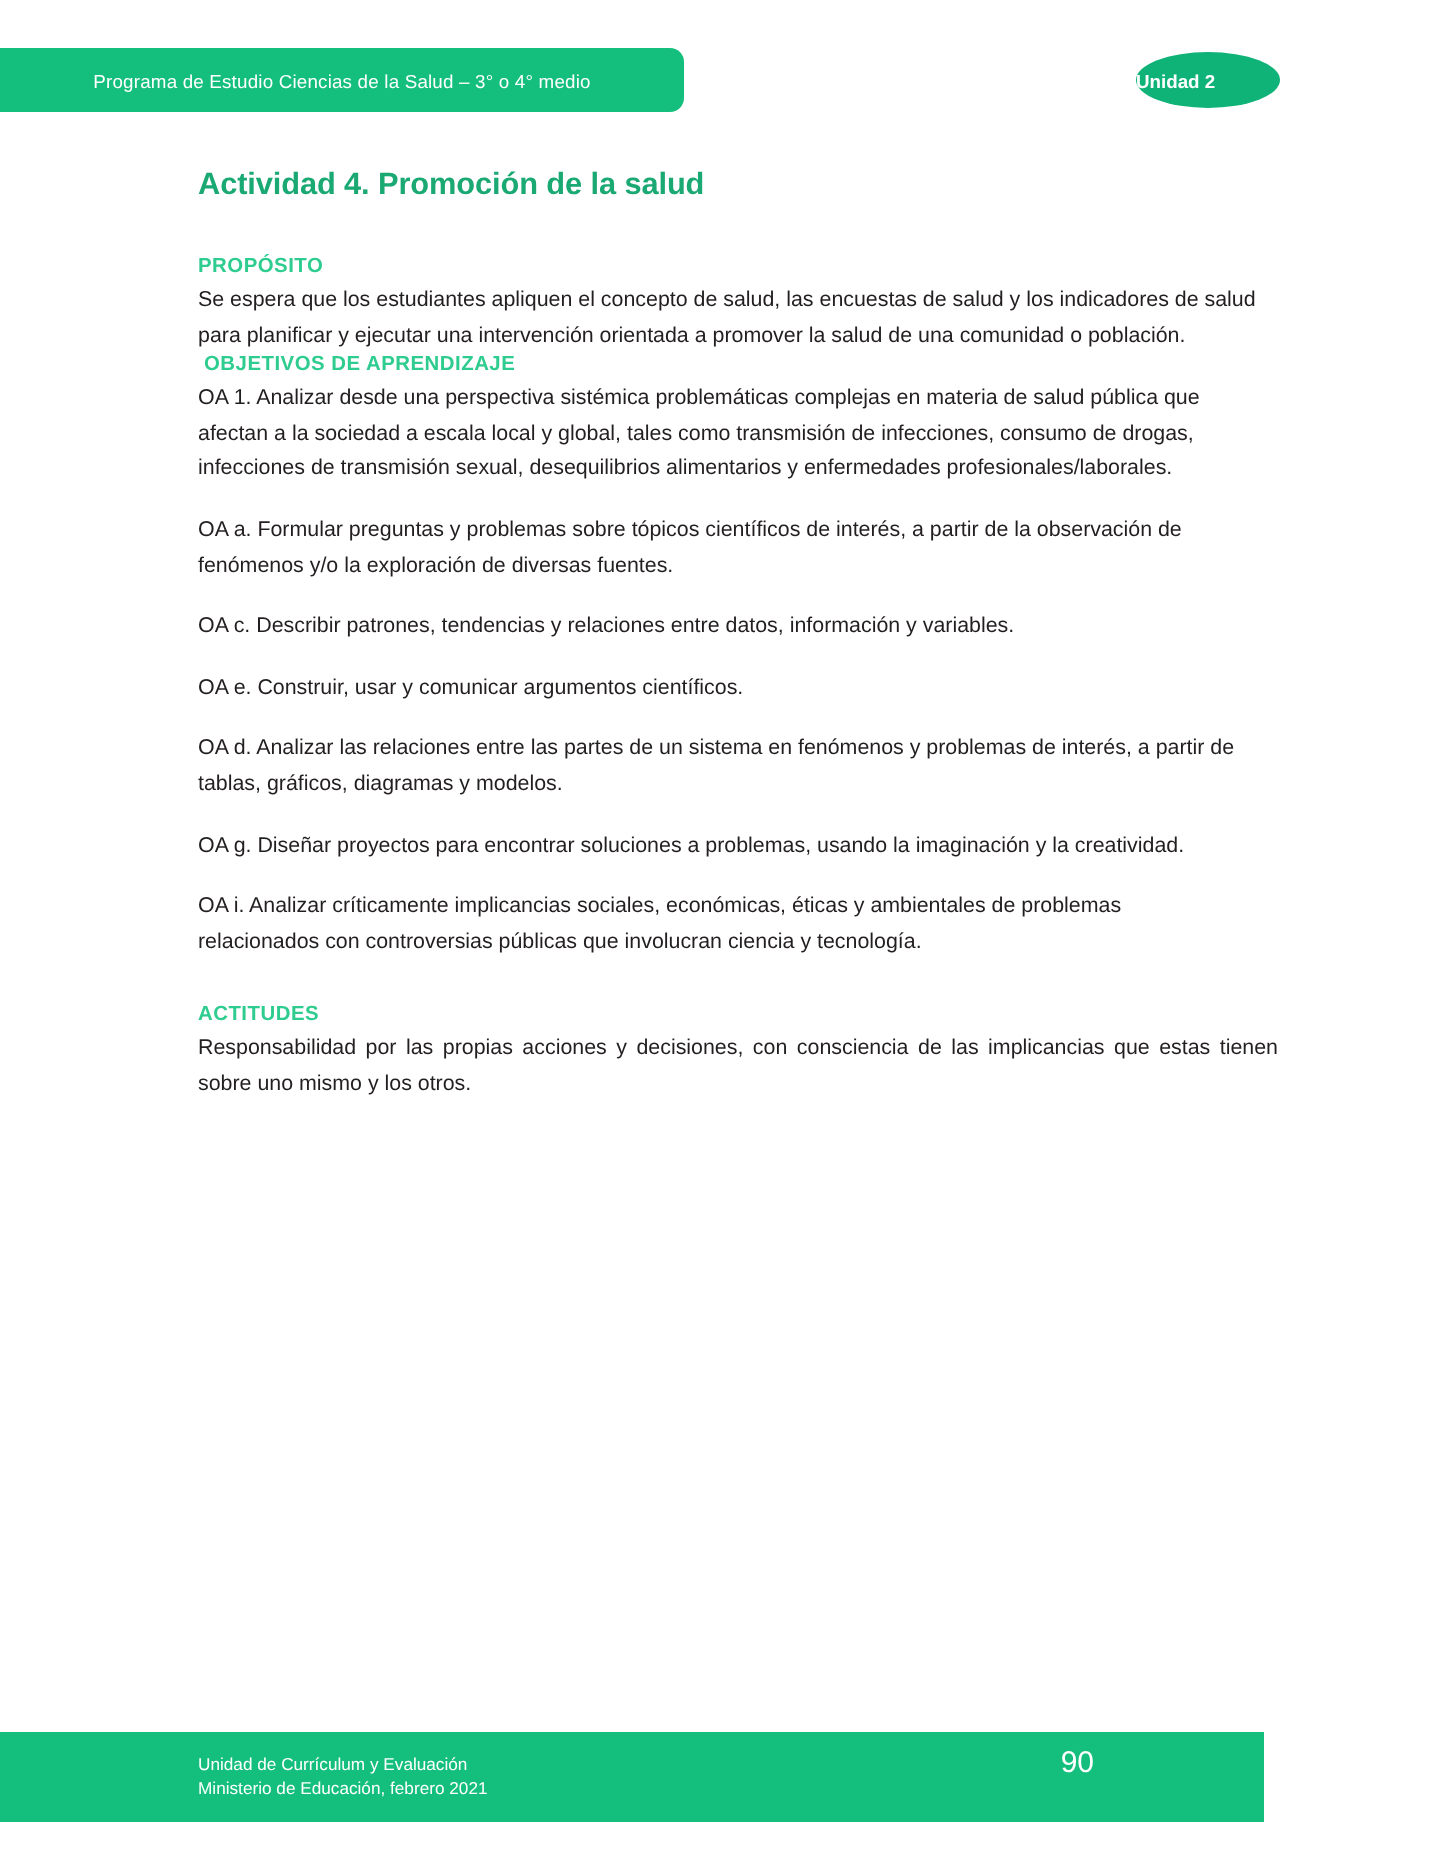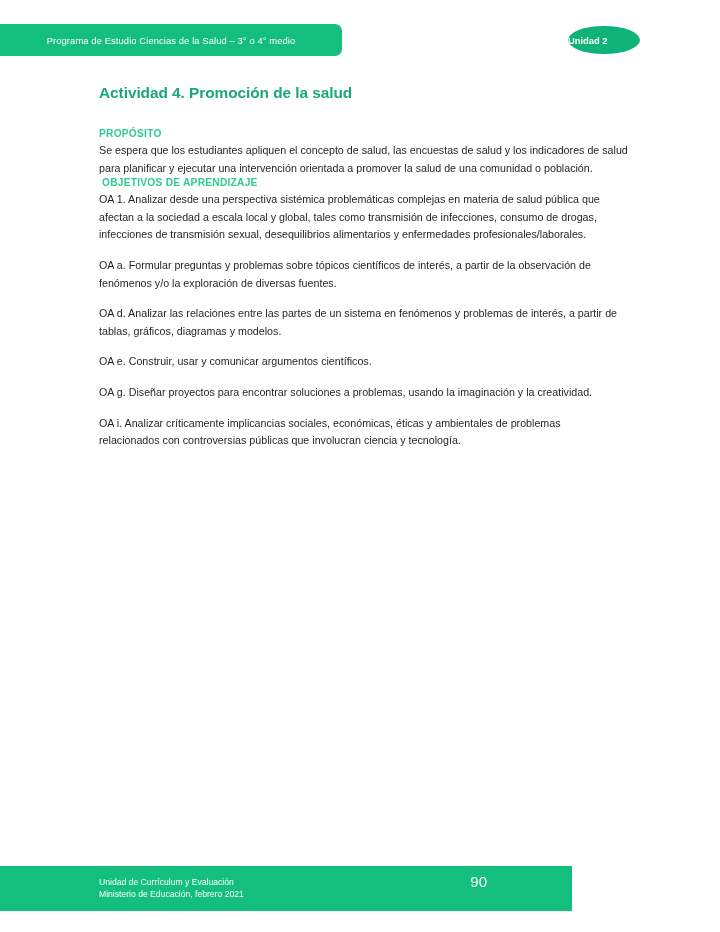--- a/index.html
+++ b/index.html
@@ -110,21 +110,21 @@
   }
   .block-gap-propósito { }
   .block-gap-oa { margin-bottom: 22px; }
   .block-gap-actitudes { margin-bottom: 22px; }
 
   
   .footer-bar {
     position: absolute;
     left: 0;
     top: 866px;
-    width: 572px;
+    width: 632px;
     height: 45px;
     background: #14bf7d;
   }
   .footer-left {
     position: absolute;
     left: 99px;
     top: 10px;
     color: #ffffff;
     font-size: 8.6px;
     line-height: 12.4px;
@@ -157,26 +157,31 @@
 
   <div class="block-gap-propósito">
     <div class="section-head">PROPÓSITO</div>
     <p class="body-text">Se espera que los estudiantes apliquen el concepto de salud, las encuestas de salud y los indicadores de salud para planificar y ejecutar una intervención orientada a promover la salud de una comunidad o población.</p>
   </div>
 
   <div class="block-gap-oa">
     <div class="section-head indent">OBJETIVOS DE APRENDIZAJE</div>
     <p class="oa-item">OA 1. Analizar desde una perspectiva sistémica problemáticas complejas en materia de salud pública que afectan a la sociedad a escala local y global, tales como transmisión de infecciones, consumo de drogas, infecciones de transmisión sexual, desequilibrios alimentarios y enfermedades profesionales/laborales.</p>
     <p class="oa-item">OA a. Formular preguntas y problemas sobre tópicos científicos de interés, a partir de la observación de fenómenos y/o la exploración de diversas fuentes.</p>
+    <p class="oa-item">OA c. Describir patrones, tendencias y relaciones entre datos, información y variables.</p>
+    <p class="oa-item">OA e. Construir, usar y comunicar argumentos científicos.</p>
     <p class="oa-item">OA d. Analizar las relaciones entre las partes de un sistema en fenómenos y problemas de interés, a partir de tablas, gráficos, diagramas y modelos.</p>
-    <p class="oa-item">OA e. Construir, usar y comunicar argumentos científicos.</p>
     <p class="oa-item">OA g. Diseñar proyectos para encontrar soluciones a problemas, usando la imaginación y la creatividad.</p>
     <p class="oa-item">OA i. Analizar críticamente implicancias sociales, económicas, éticas y ambientales de problemas relacionados con controversias públicas que involucran ciencia y tecnología.</p>
   </div>
 
+  <div class="block-gap-actitudes">
+    <div class="section-head">ACTITUDES</div>
+    <p class="body-text justify">Responsabilidad por las propias acciones y decisiones, con consciencia de las implicancias que estas tienen sobre uno mismo y los otros.</p>
+  </div>
 
 
 </div>
 
 <div class="footer-bar">
   <div class="footer-left">
     <div>Unidad de Currículum y Evaluación</div>
     <div>Ministerio de Educación, febrero 2021</div>
   </div>
   <div class="footer-page">90</div>

